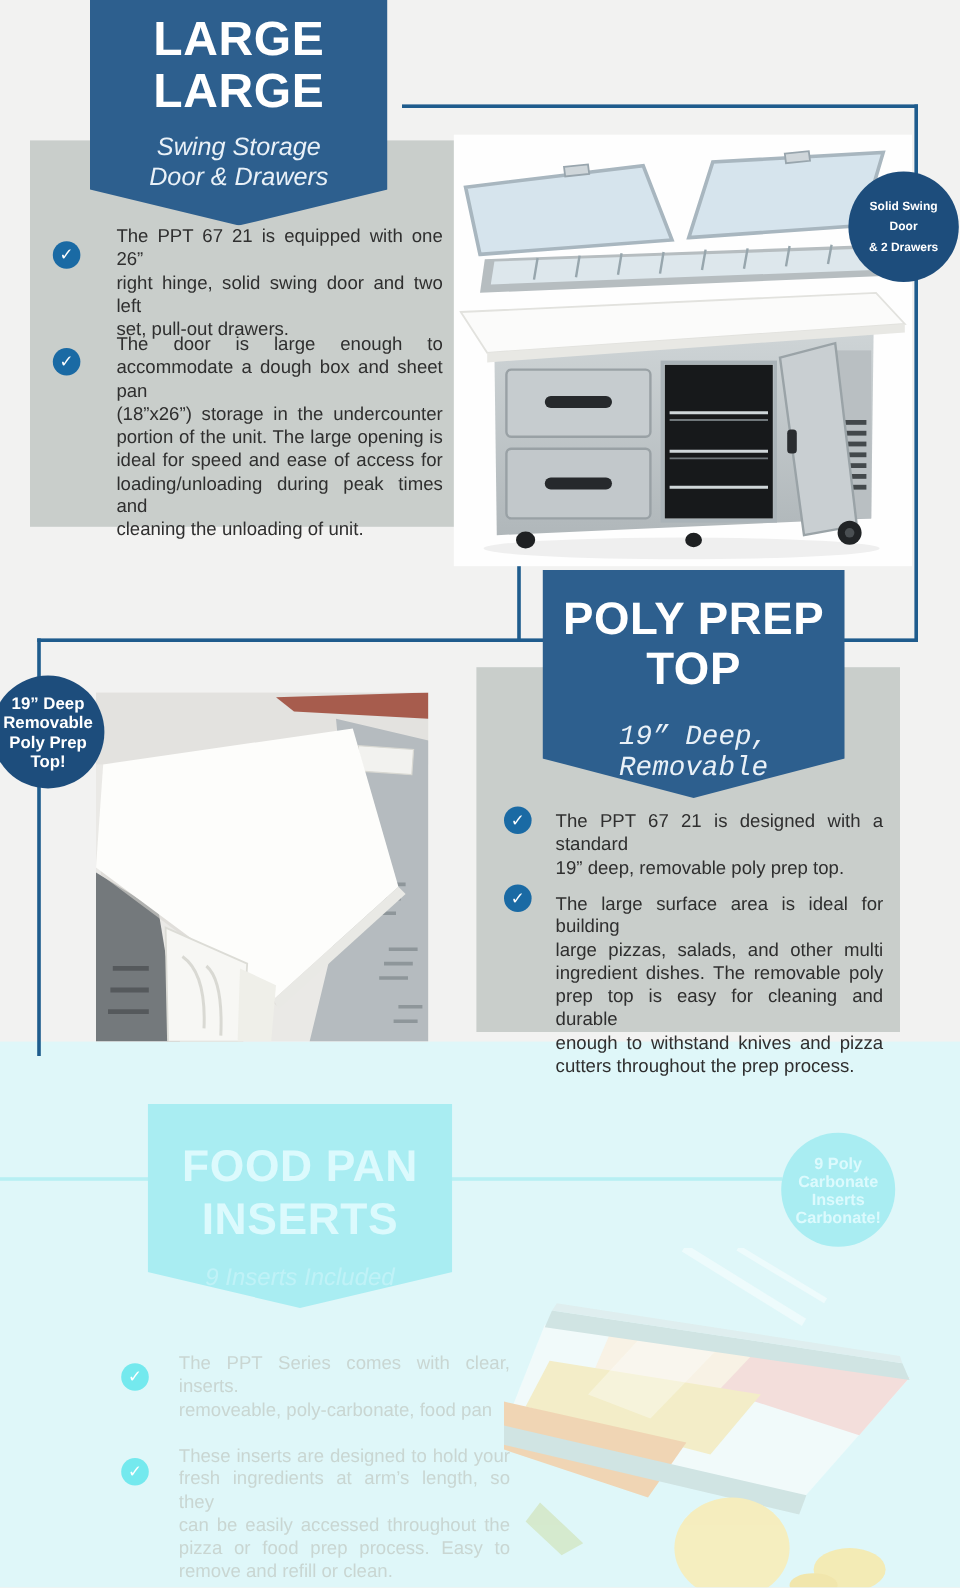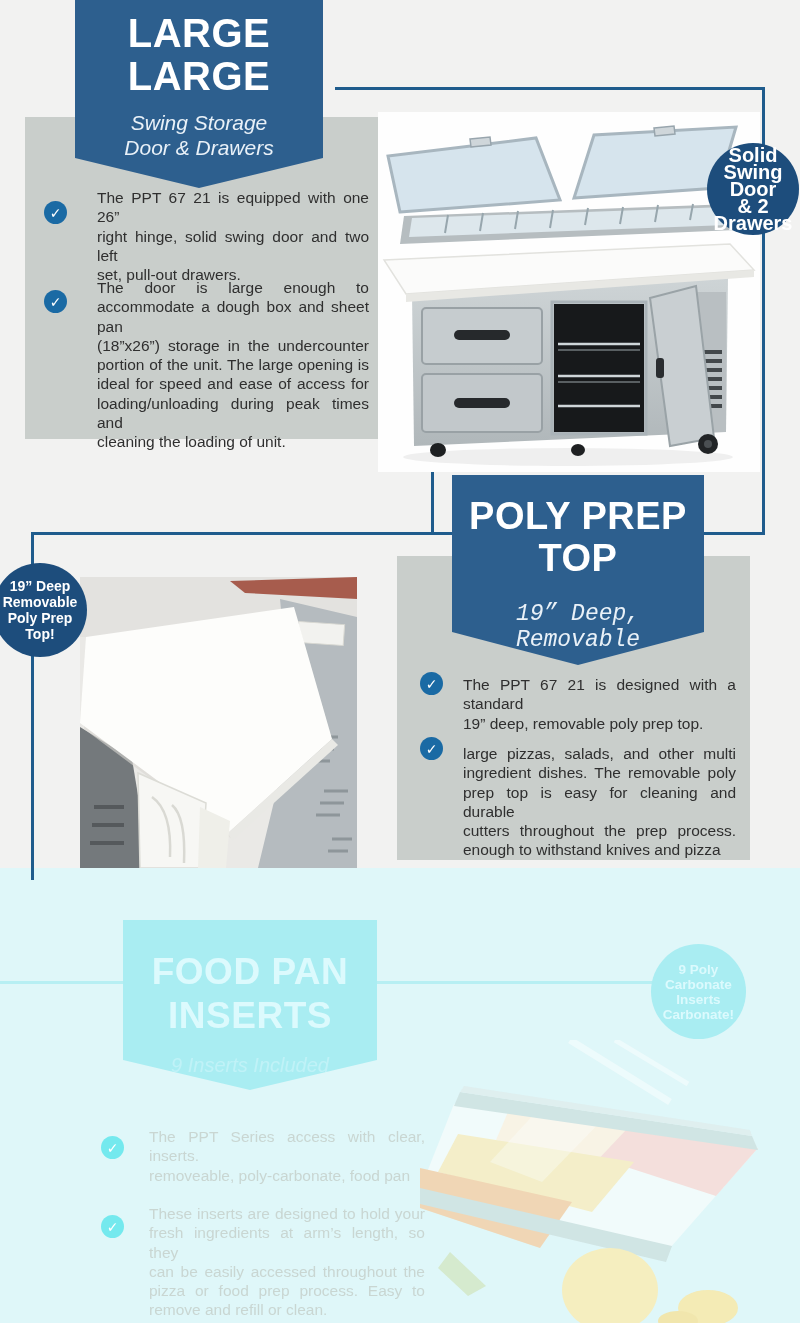--- a/index.html
+++ b/index.html
@@ -71,21 +71,21 @@
       <div class="line">set, pull-out drawers.</div>
     </div>
   <span class="check" style="left:19px;top:173px;">✓</span>
   <div class="bullet-text just" style="left:61px;top:161px;width:283px;">
       <div class="line">The door is large enough to</div>
       <div class="line">accommodate a dough box and sheet pan</div>
       <div class="line">(18”x26”) storage in the undercounter</div>
       <div class="line">portion of the unit.  The large opening is</div>
       <div class="line">ideal for speed and ease of access for</div>
       <div class="line">loading/unloading during peak times and</div>
-      <div class="line">cleaning the loading of unit.</div>
+      <div class="line">cleaning the unloading of unit.</div>
     </div>
 </div>
 
 <div class="ribbon ribbon-navy" style="left:75px;top:0;width:248px;height:188px;">
   <div class="title" style="font-size:40px;line-height:43px;padding-top:12px;">
     <div>LARGE</div>
     <div>LARGE</div>
   </div>
   <div class="subtitle" style="font-size:21px;line-height:25px;margin:12px auto 0;width:185px;">Swing Storage Door &amp; Drawers</div>
 </div>
@@ -139,41 +139,42 @@
     <ellipse cx="60" cy="338" rx="8" ry="7" fill="#1e2022"></ellipse>
     <ellipse cx="200" cy="338" rx="7" ry="6" fill="#1e2022"></ellipse>
     <circle cx="330" cy="332" r="10" fill="#212426"></circle>
       <circle cx="330" cy="332" r="4" fill="#4a4f52"></circle>
 
     <polygon points="6,148 352,132 376,158 28,182" fill="#fbfbfa" stroke="#e2e2de" stroke-width="1.5"></polygon>
     <polygon points="28,182 376,158 376,165 28,190" fill="#e8e8e4"></polygon>
   </svg>
 </div>
 
-<div class="badge badge-navy" style="left:707px;top:143px;width:92px;height:92px;font-size:20px;line-height:17px;">
+<div class="badge badge-navy" style="left:707px;top:143px;width:92px;height:92px;font-size:10px;line-height:17px;">
   <div class="center">
       <div class="line">Solid Swing</div>
       <div class="line">Door</div>
       <div class="line">&amp; 2 Drawers</div>
     </div>
 </div>
 
 <div class="panel" style="left:397px;top:556px;width:353px;height:304px;">
   <span class="check" style="left:23px;top:116px;">✓</span>
   <div class="bullet-text just" style="left:55px;top:119px;width:284px;">
       <div class="line">The PPT 67 21 is designed with a standard</div>
       <div class="line">19” deep, removable poly prep top.</div>
     </div>
   <span class="check" style="left:23px;top:181px;">✓</span>
   <div class="bullet-text just" style="left:55px;top:188px;width:284px;">
+      <div class="line">The large surface area is ideal for building</div>
       <div class="line">large pizzas, salads, and other multi</div>
       <div class="line">ingredient dishes.  The removable poly</div>
       <div class="line">prep top is easy for cleaning and durable</div>
+      <div class="line">enough to withstand knives and pizza</div>
       <div class="line">cutters throughout the prep process.</div>
-      <div class="line">enough to withstand knives and pizza</div>
     </div>
 </div>
 
 <div class="ribbon ribbon-navy" style="left:452px;top:475px;width:252px;height:190px;clip-path:polygon(0 0,100% 0,100% calc(100% - 33px),50% 100%,0 calc(100% - 33px));">
   <div class="title" style="font-size:38px;line-height:42px;padding-top:20px;">
     <div>POLY PREP</div>
     <div>TOP</div>
   </div>
   <div class="subtitle" style="font-size:23px;margin-top:22px;font-family:Liberation Mono, monospace;">19” Deep, Removable</div>
 </div>
@@ -217,21 +218,21 @@
 <div class="ribbon ribbon-cyan" style="left:123px;top:920px;width:254px;height:170px;">
   <div class="title" style="font-size:37px;line-height:44px;padding-top:30px;color:var(--cyan-title,#dcfafd);text-align:center;">
     <div>FOOD PAN</div>
     <div>INSERTS</div>
   </div>
   <div class="subtitle" style="font-size:20px;margin-top:16px;color:var(--cyan-subtitle,#c0f2f7);">9 Inserts Included</div>
 </div>
 
 <span class="check cyan" style="left:101px;top:1136px;">✓</span>
 <div class="bullet-text just faded" style="left:138px;top:1127px;width:287px;">
-    <div class="line">The PPT Series access with clear,</div>
+    <div class="line">The PPT Series comes with clear,</div>
     <div class="line">inserts.</div>
     <div class="line">removeable, poly-carbonate, food pan</div>
   </div>
 <span class="check cyan" style="left:101px;top:1215px;">✓</span>
 <div class="bullet-text just faded" style="left:138px;top:1204px;width:287px;">
     <div class="line">These inserts are designed to hold your</div>
     <div class="line">fresh ingredients at arm’s length, so they</div>
     <div class="line">can be easily accessed throughout the</div>
     <div class="line">pizza or food prep process.  Easy to</div>
     <div class="line">remove and refill or clean.</div>

